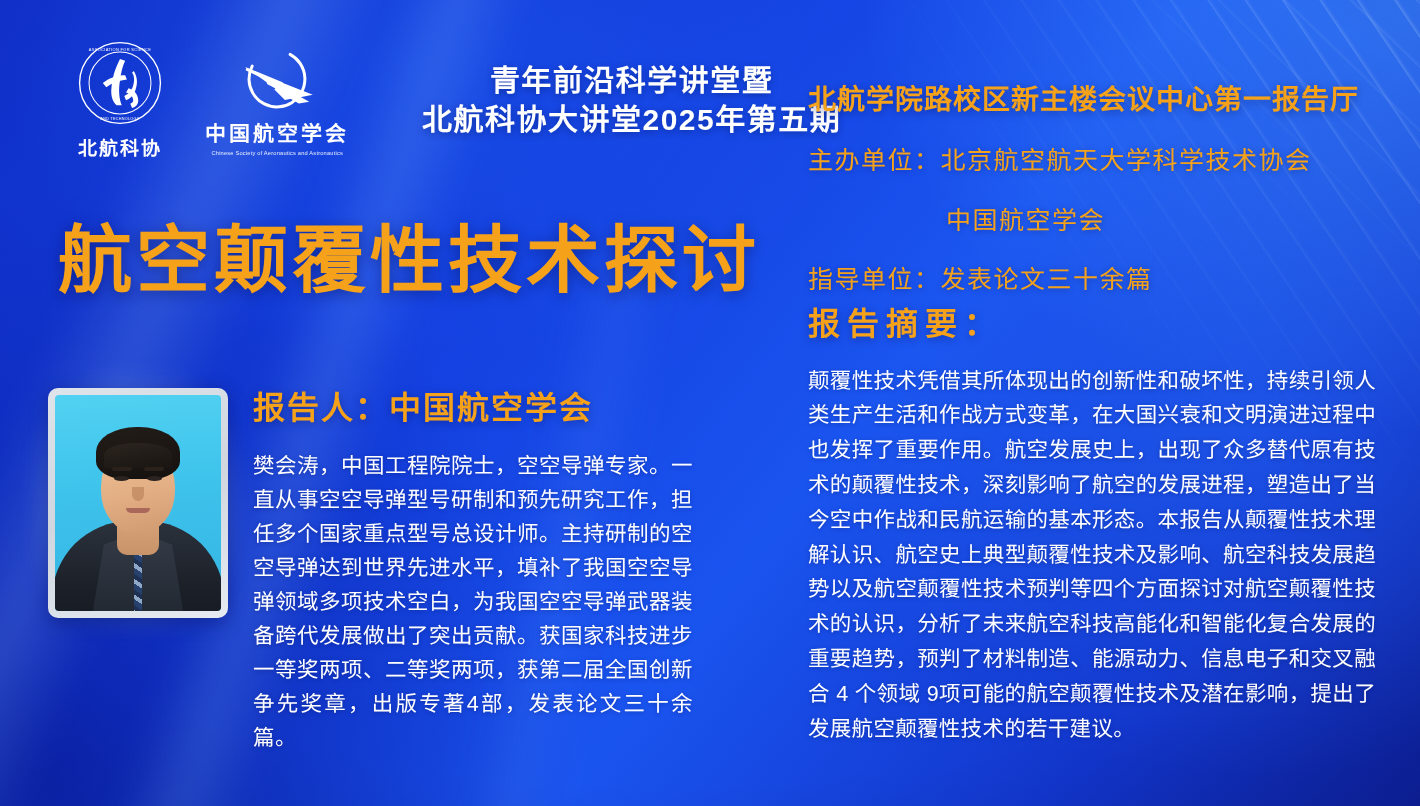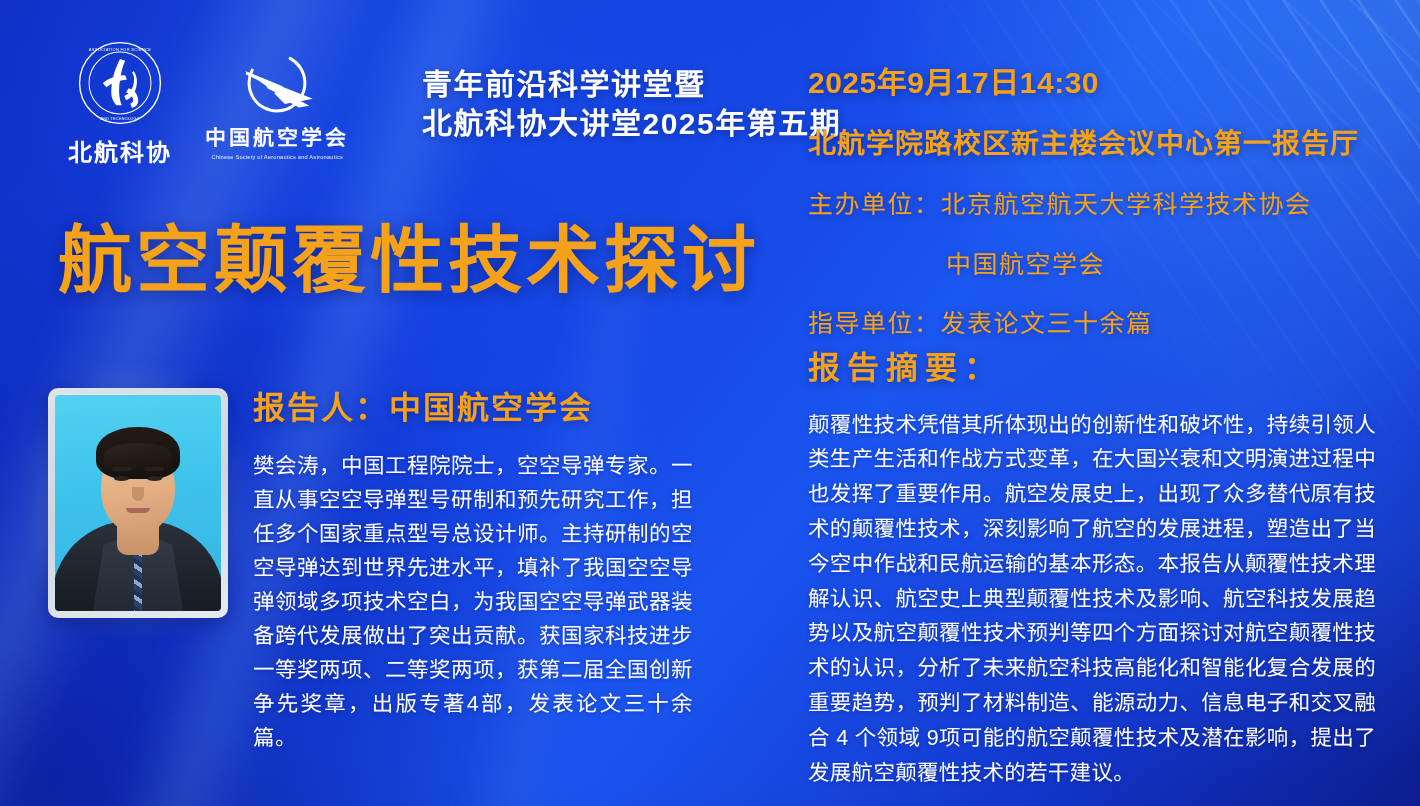--- a/index.html
+++ b/index.html
@@ -76,30 +76,30 @@
   }
 
   .layer { position:relative; z-index:5; }
 
   
   .header { position:absolute; top:40px; left:72px; display:flex; align-items:center; gap:26px; }
 
   .logo-buaa { width:96px; display:flex; flex-direction:column; align-items:center; gap:7px; }
   .buaa-seal { width:86px; height:86px; position:relative; }
   .logo-label-cn {
-    color:#fff; font-size:24px; font-weight:bold; letter-spacing:2px;
+    color:#fff; font-size:19px; font-weight:bold; letter-spacing:2px;
     font-family:"Liberation Serif","DejaVu Serif",serif; white-space:nowrap;
   }
 
   .logo-csaa { width:150px; display:flex; flex-direction:column; align-items:center; gap:3px; margin-left:8px; }
   .csaa-mark { width:96px; height:70px; position:relative; }
   .csaa-cn { color:#fff; font-size:21px; font-weight:bold; letter-spacing:3px; white-space:nowrap; }
   .csaa-en { color:#e8f0ff; font-size:6px; letter-spacing:.2px; white-space:nowrap; transform:scale(.95); }
 
-  .header-title { margin-left:44px; text-align:left; }
+  .header-title { margin-left:44px; text-align:center; }
   .header-title div {
     color:#ffffff; font-weight:bold; font-size:30px; line-height:1.30;
     letter-spacing:1.5px; white-space:nowrap;
     text-shadow:0 2px 7px rgba(0,20,90,.45);
   }
 
   
   .main-title {
     position:absolute; left:58px; top:200px;
     color:#f5a21a; font-size:74px; font-weight:bold;
@@ -311,21 +311,20 @@
       </div>
     </div>
   </div>
 
   <div class="layer speaker">
     <div class="speaker-heading">报告人：中国航空学会</div>
     <div class="speaker-bio">樊会涛，中国工程院院士，空空导弹专家。一直从事空空导弹型号研制和预先研究工作，担任多个国家重点型号总设计师。主持研制的空空导弹达到世界先进水平，填补了我国空空导弹领域多项技术空白，为我国空空导弹武器装备跨代发展做出了突出贡献。获国家科技进步一等奖两项、二等奖两项，获第二届全国创新争先奖章，出版专著4部，发表论文三十余篇。</div>
   </div>
 
   <div class="layer right">
-    <div class="event-when">2025年9月17日14:30</div>
     <div class="event-where">北航学院路校区新主楼会议中心第一报告厅</div>
 
     <div class="orgs">
       <div class="org-line">主办单位：北京航空航天大学科学技术协会</div>
       <div class="org-line indented">中国航空学会</div>
       <div class="org-line">指导单位：发表论文三十余篇</div>
     </div>
 
     <div class="abstract-heading">报告摘要：</div>
     <div class="abstract-body">颠覆性技术凭借其所体现出的创新性和破坏性，持续引领人类生产生活和作战方式变革，在大国兴衰和文明演进过程中也发挥了重要作用。航空发展史上，出现了众多替代原有技术的颠覆性技术，深刻影响了航空的发展进程，塑造出了当今空中作战和民航运输的基本形态。本报告从颠覆性技术理解认识、航空史上典型颠覆性技术及影响、航空科技发展趋势以及航空颠覆性技术预判等四个方面探讨对航空颠覆性技术的认识，分析了未来航空科技高能化和智能化复合发展的重要趋势，预判了材料制造、能源动力、信息电子和交叉融合 4 个领域 9项可能的航空颠覆性技术及潜在影响，提出了发展航空颠覆性技术的若干建议。</div>

